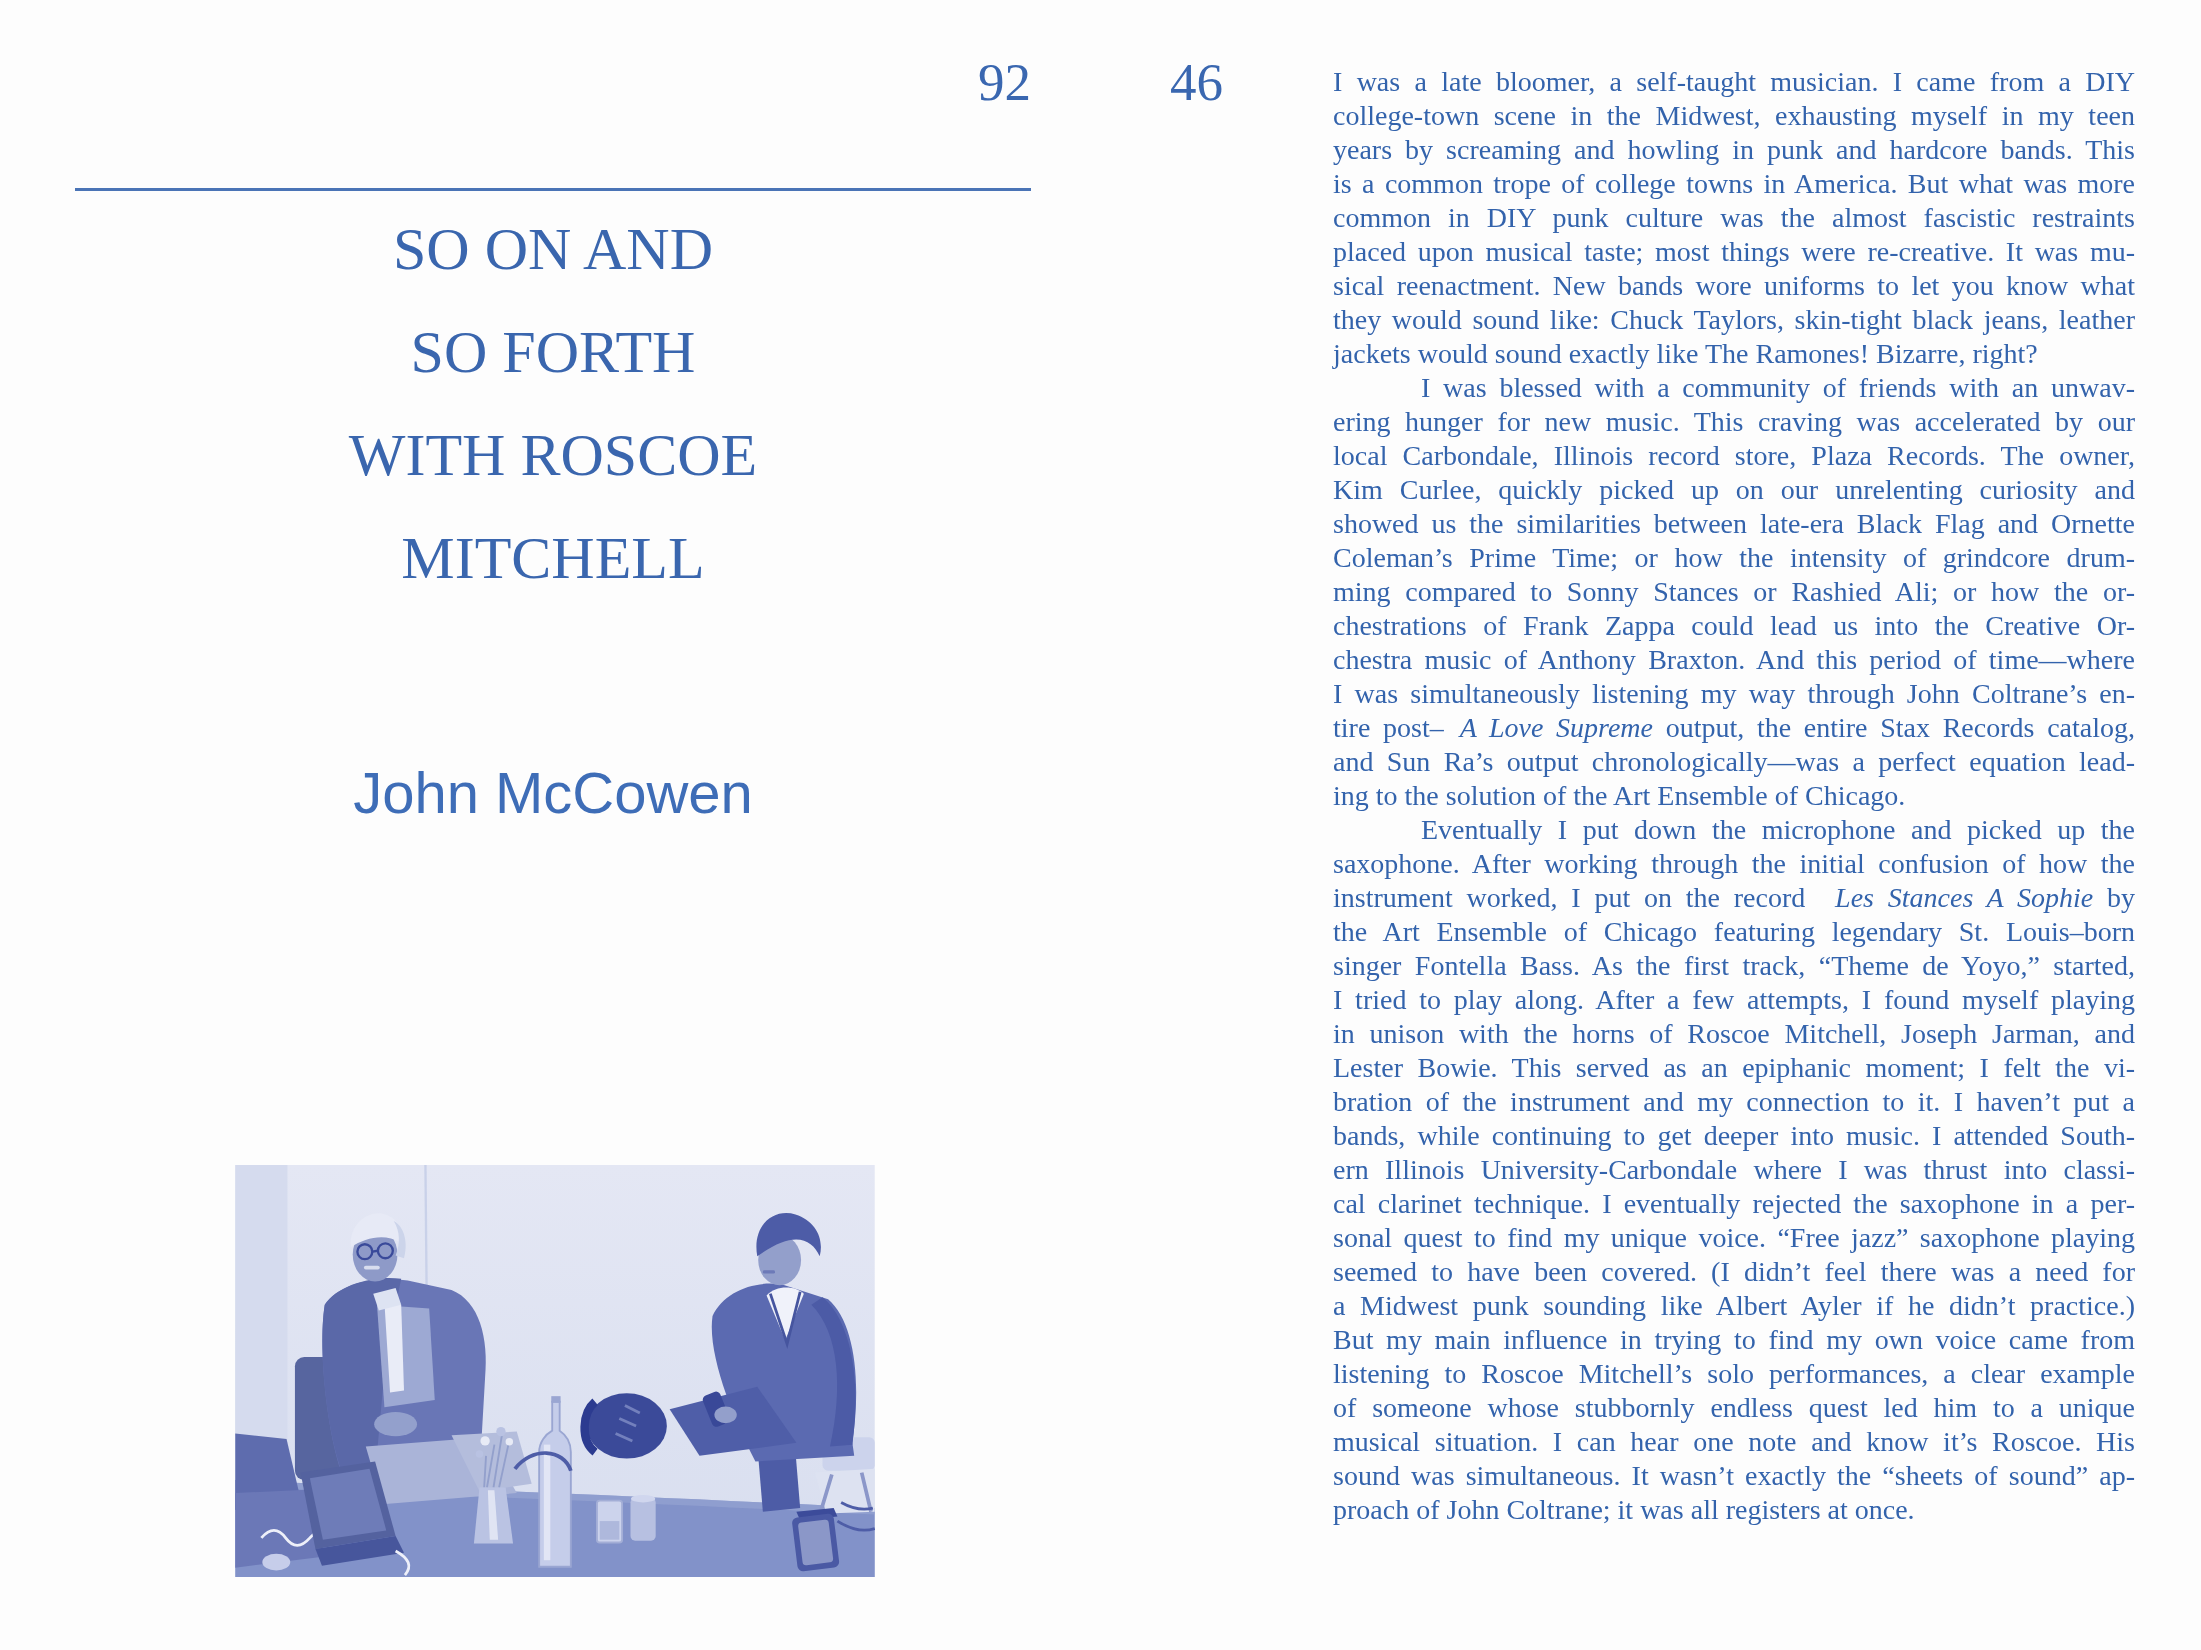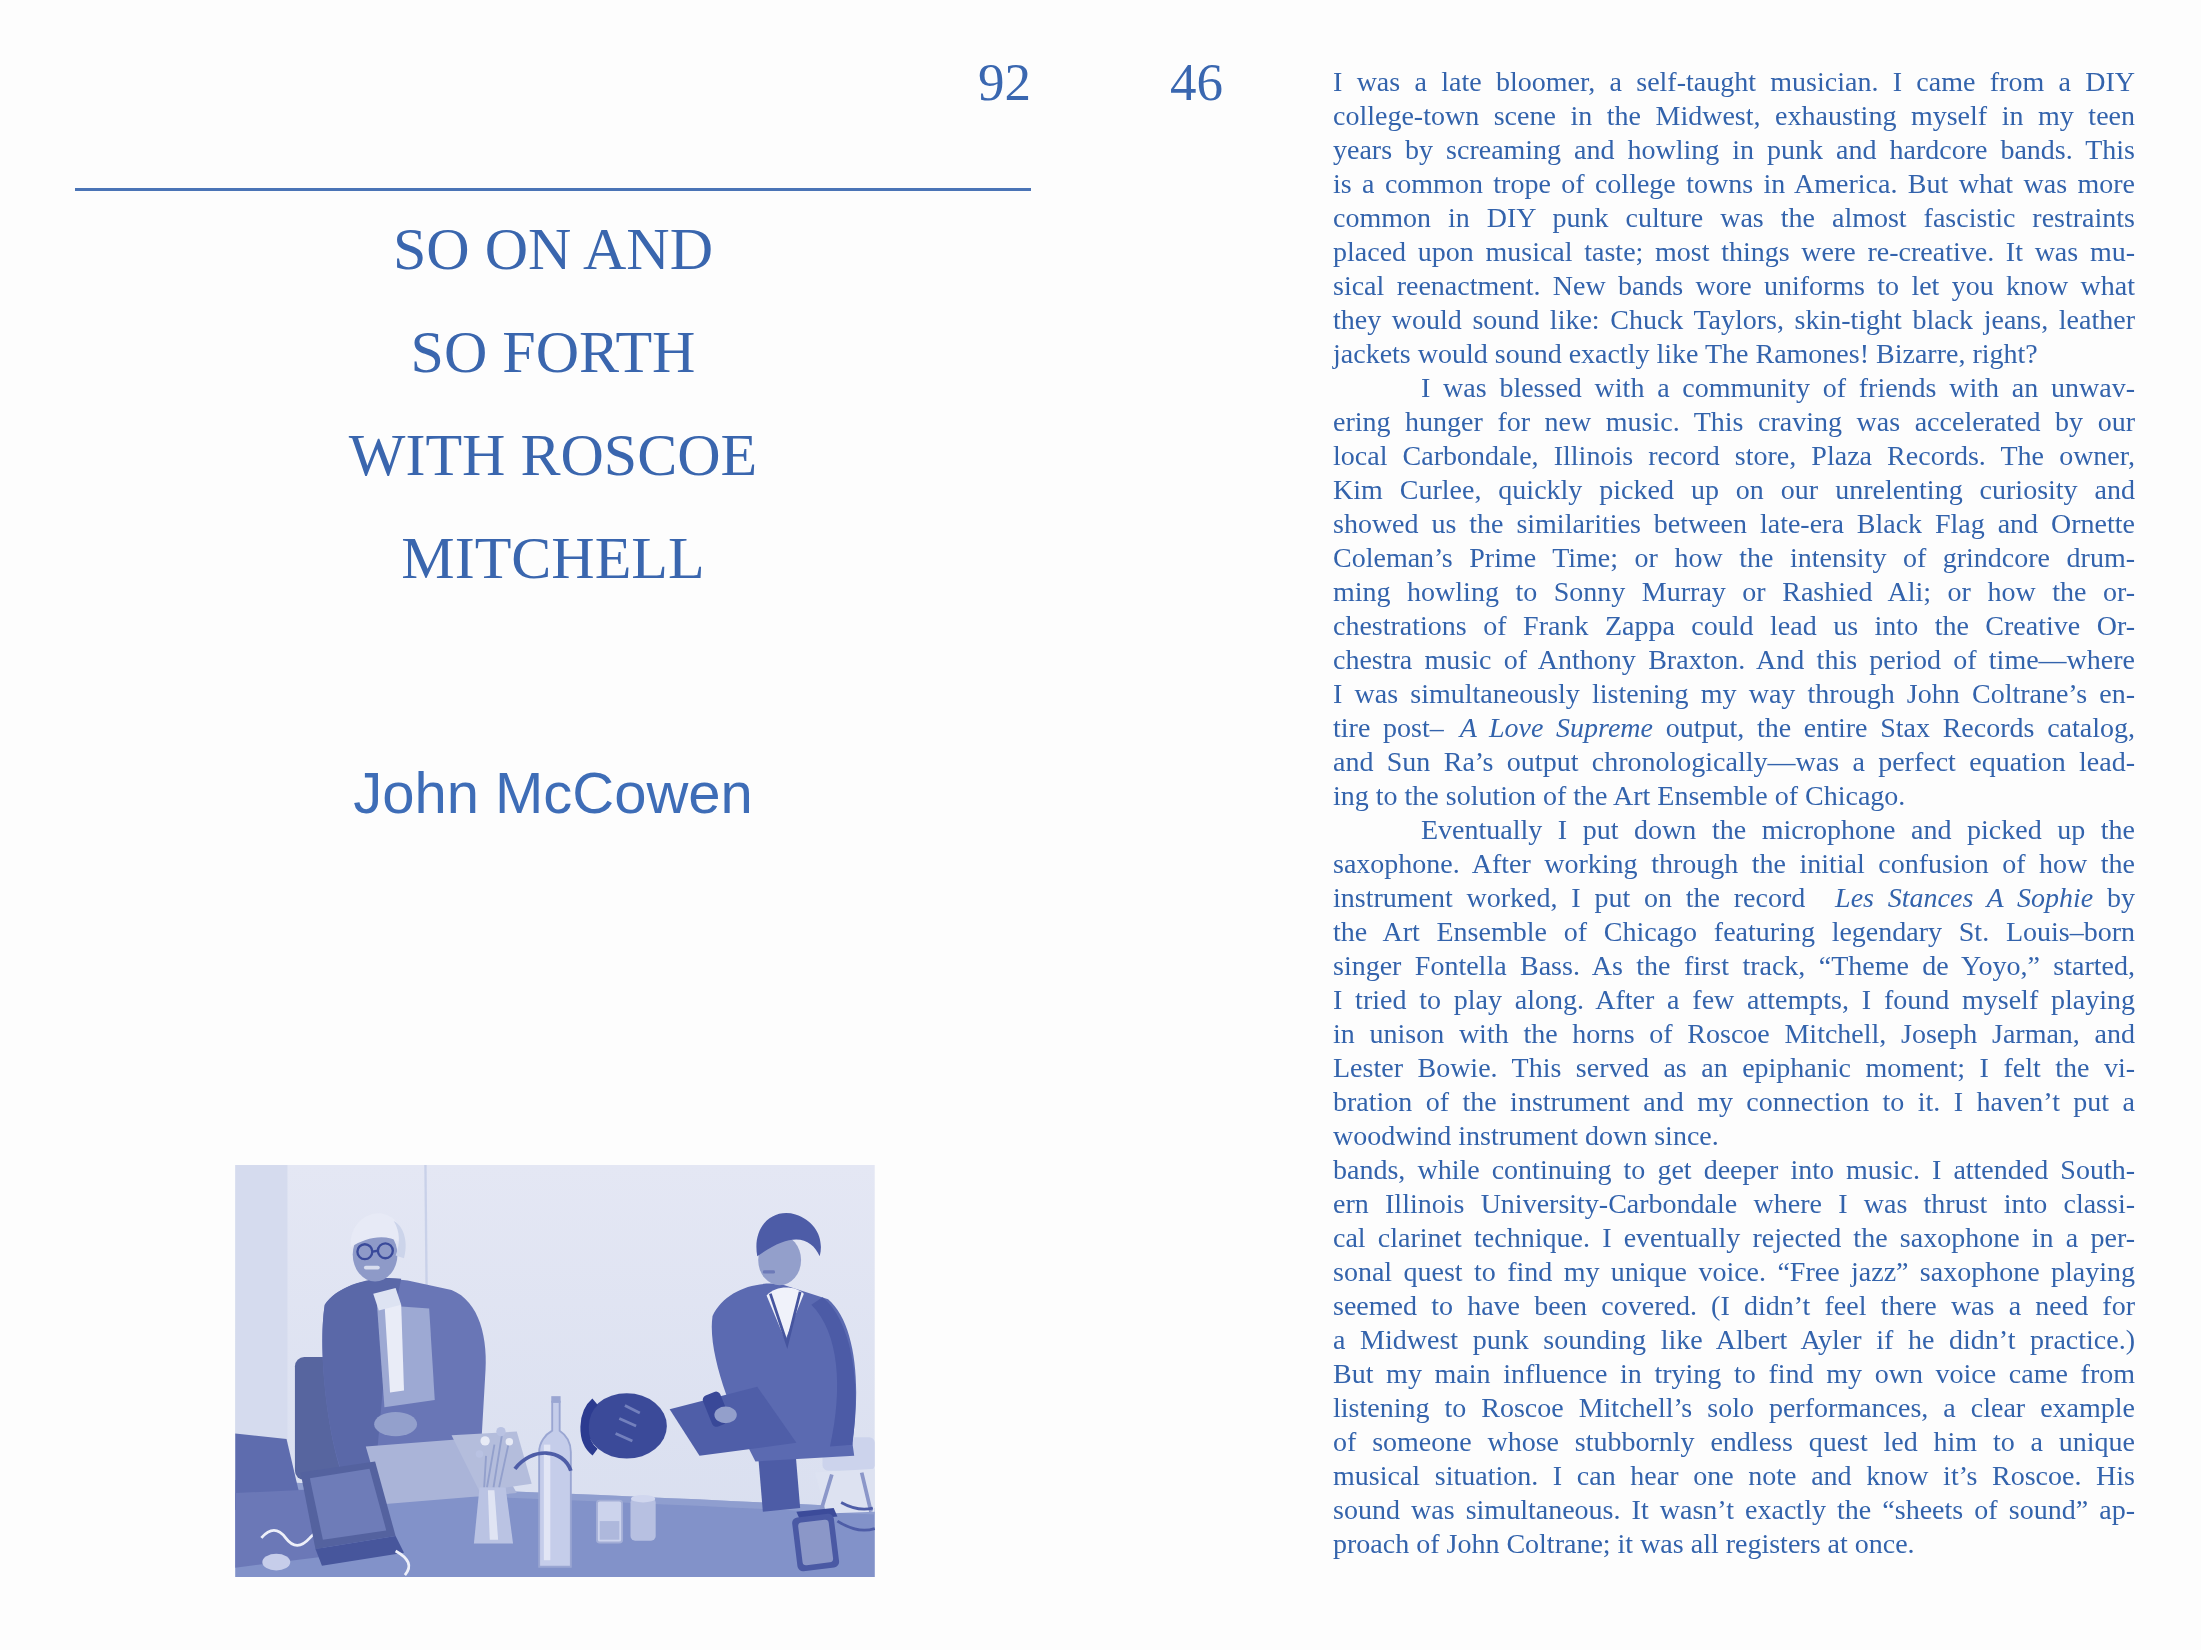--- a/index.html
+++ b/index.html
@@ -194,37 +194,36 @@
       <div class="bline">placed upon musical taste; most things were re-creative. It was mu-</div>
       <div class="bline">sical reenactment. New bands wore uniforms to let you know what</div>
       <div class="bline">they would sound like: Chuck Taylors, skin-tight black jeans, leather</div>
       <div class="bline last">jackets would sound exactly like The Ramones! Bizarre, right?</div>
       <div class="bline indent">I was blessed with a community of friends with an unwav-</div>
       <div class="bline">ering hunger for new music. This craving was accelerated by our</div>
       <div class="bline">local Carbondale, Illinois record store, Plaza Records. The owner,</div>
       <div class="bline">Kim Curlee, quickly picked up on our unrelenting curiosity and</div>
       <div class="bline">showed us the similarities between late-era Black Flag and Ornette</div>
       <div class="bline">Coleman’s Prime Time; or how the intensity of grindcore drum-</div>
-      <div class="bline">ming howling to Sonny Murray or Rashied Ali; or how the or-</div>
+      <div class="bline">ming compared to Sonny Stances or Rashied Ali; or how the or-</div>
       <div class="bline">chestrations of Frank Zappa could lead us into the Creative Or-</div>
       <div class="bline">chestra music of Anthony Braxton. And this period of time—where</div>
       <div class="bline">I was simultaneously listening my way through John Coltrane’s en-</div>
       <div class="bline">tire post–<i>A Love Supreme</i> output, the entire Stax Records catalog,</div>
       <div class="bline">and Sun Ra’s output chronologically—was a perfect equation lead-</div>
       <div class="bline last">ing to the solution of the Art Ensemble of Chicago.</div>
       <div class="bline indent">Eventually I put down the microphone and picked up the</div>
       <div class="bline">saxophone. After working through the initial confusion of how the</div>
       <div class="bline">instrument worked, I put on the record <i>Les Stances A Sophie</i> by</div>
       <div class="bline">the Art Ensemble of Chicago featuring legendary St. Louis–born</div>
       <div class="bline">singer Fontella Bass. As the first track, “Theme de Yoyo,” started,</div>
       <div class="bline">I tried to play along. After a few attempts, I found myself playing</div>
       <div class="bline">in unison with the horns of Roscoe Mitchell, Joseph Jarman, and</div>
       <div class="bline">Lester Bowie. This served as an epiphanic moment; I felt the vi-</div>
       <div class="bline">bration of the instrument and my connection to it. I haven’t put a</div>
-      <div class="bline last">woodwind instrument down since.</div>
       <div class="bline">bands, while continuing to get deeper into music. I attended South-</div>
       <div class="bline">ern Illinois University-Carbondale where I was thrust into classi-</div>
       <div class="bline">cal clarinet technique. I eventually rejected the saxophone in a per-</div>
       <div class="bline">sonal quest to find my unique voice. “Free jazz” saxophone playing</div>
       <div class="bline">seemed to have been covered. (I didn’t feel there was a need for</div>
       <div class="bline">a Midwest punk sounding like Albert Ayler if he didn’t practice.)</div>
       <div class="bline">But my main influence in trying to find my own voice came from</div>
       <div class="bline">listening to Roscoe Mitchell’s solo performances, a clear example</div>
       <div class="bline">of someone whose stubbornly endless quest led him to a unique</div>
       <div class="bline">musical situation. I can hear one note and know it’s Roscoe. His</div>

